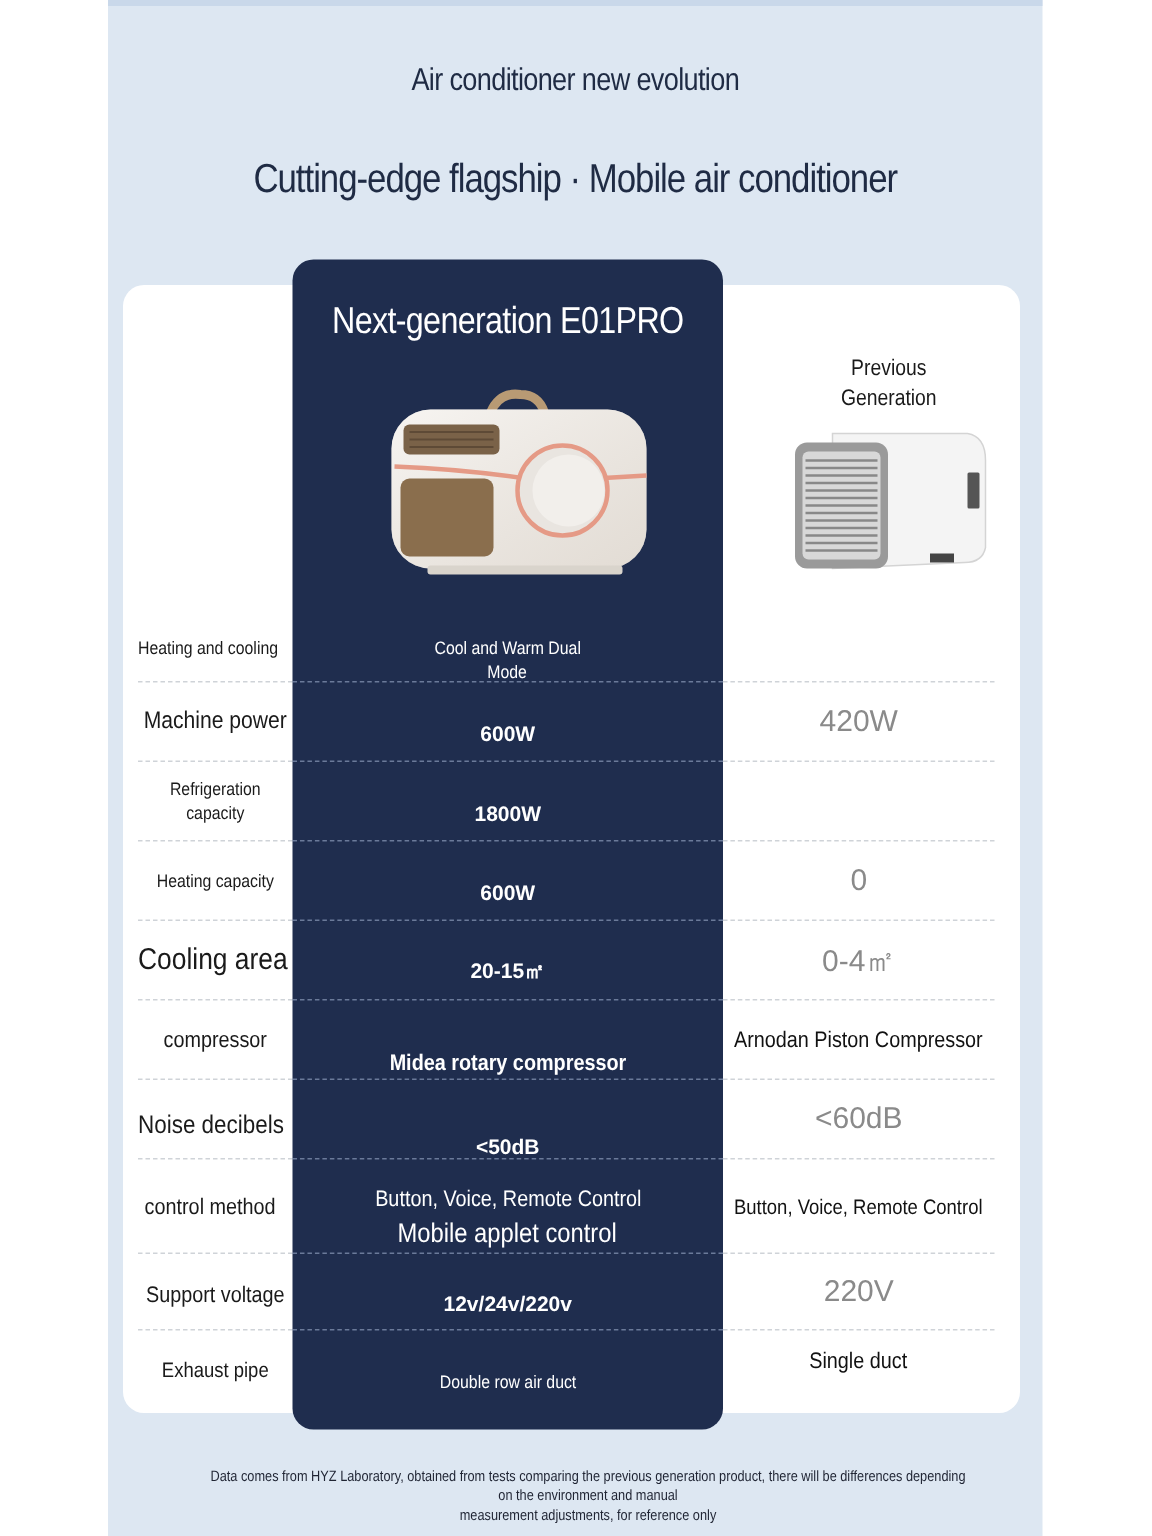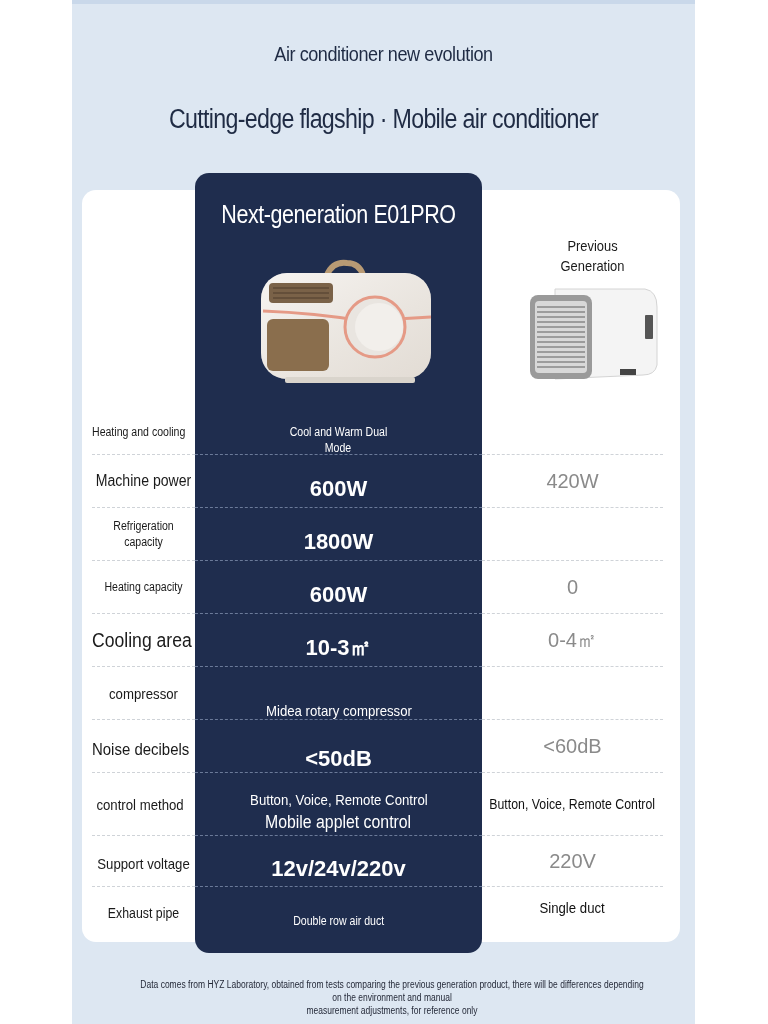--- a/index.html
+++ b/index.html
@@ -25,21 +25,21 @@
   .row .lbl { position:absolute; left:0; width:103px; top:0; bottom:0; display:flex; align-items:center; justify-content:center;
               text-align:center; color:#1a1a1a; transform:scaleX(0.88); white-space:nowrap; }
   .row .lbl.left { justify-content:flex-start; }
   .row .nv { position:absolute; left:103px; width:287px; top:0; bottom:0; display:flex; flex-direction:column; align-items:center;
              justify-content:center; color:#fff; text-align:center;margin-top:16px; }
   .row .ov { position:absolute; left:390px; width:181px; top:0; bottom:0; display:flex; align-items:center; justify-content:center;
              text-align:center; }
   .sep-l { position:absolute; left:92px; width:103px; border-top:1px dashed #cfd3d8; }
   .sep-d { position:absolute; left:195px; width:287px; border-top:1px dashed #6b7a99; }
   .sep-r { position:absolute; left:482px; width:181px; border-top:1px dashed #cfd3d8; }
-  .big { font-size:22px; font-weight:bold; }
+  .big { font-size:14px; font-weight:bold; }
   .mid { font-size:15px; transform:scaleX(0.88); }
   .small { font-size:12px; transform:scaleX(0.88); }
   .gray { color:#8a8a8a; font-size:20px; }
   .blk { color:#111; font-size:15px; transform:scaleX(0.88); white-space:nowrap; }
   .foot { position:absolute; left:92px; width:600px; top:978px; text-align:center; color:#1f2433; font-size:10px;
           line-height:13px; transform:scaleX(0.85); transform-origin:center; }
 </style>
 </head>
 <body>
 
@@ -150,34 +150,37 @@
       <span class="gray">0</span>
     </div>
 </div>
 <div class="sep-l" style="top:613px;"></div>
 <div class="sep-d" style="top:613px;"></div>
 <div class="sep-r" style="top:613px;"></div>
 
 <div class="row" style="top:614px;height:52px;">
   <div class="lbl left" style="font-size:20px;transform-origin:left;">Cooling area</div>
   <div class="nv">
-      <span class="big">10-3㎡</span>
+      <span class="big">20-15㎡</span>
     </div>
   <div class="ov">
       <span class="gray">0-4㎡</span>
     </div>
 </div>
 <div class="sep-l" style="top:666px;"></div>
 <div class="sep-d" style="top:666px;"></div>
 <div class="sep-r" style="top:666px;"></div>
 
 <div class="row" style="top:667px;height:52px;">
   <div class="lbl" style="font-size:15px;">compressor</div>
-  <div class="nv" style="justify-content:flex-end;padding-top:14px;box-sizing:border-box;">
+  <div class="nv" style="justify-content:center;padding-top:14px;box-sizing:border-box;font-weight:bold;">
       <span class="mid">Midea rotary compressor</span>
+    </div>
+  <div class="ov">
+      <span class="blk">Arnodan Piston Compressor</span>
     </div>
 </div>
 <div class="sep-l" style="top:719px;"></div>
 <div class="sep-d" style="top:719px;"></div>
 <div class="sep-r" style="top:719px;"></div>
 
 <div class="row" style="top:720px;height:52px;">
   <div class="lbl left" style="font-size:17px;transform-origin:left;padding-top:8px;box-sizing:border-box;">Noise decibels</div>
   <div class="nv" style="justify-content:flex-end;padding-top:10px;box-sizing:border-box;">
       <span class="big">&lt;50dB</span>

